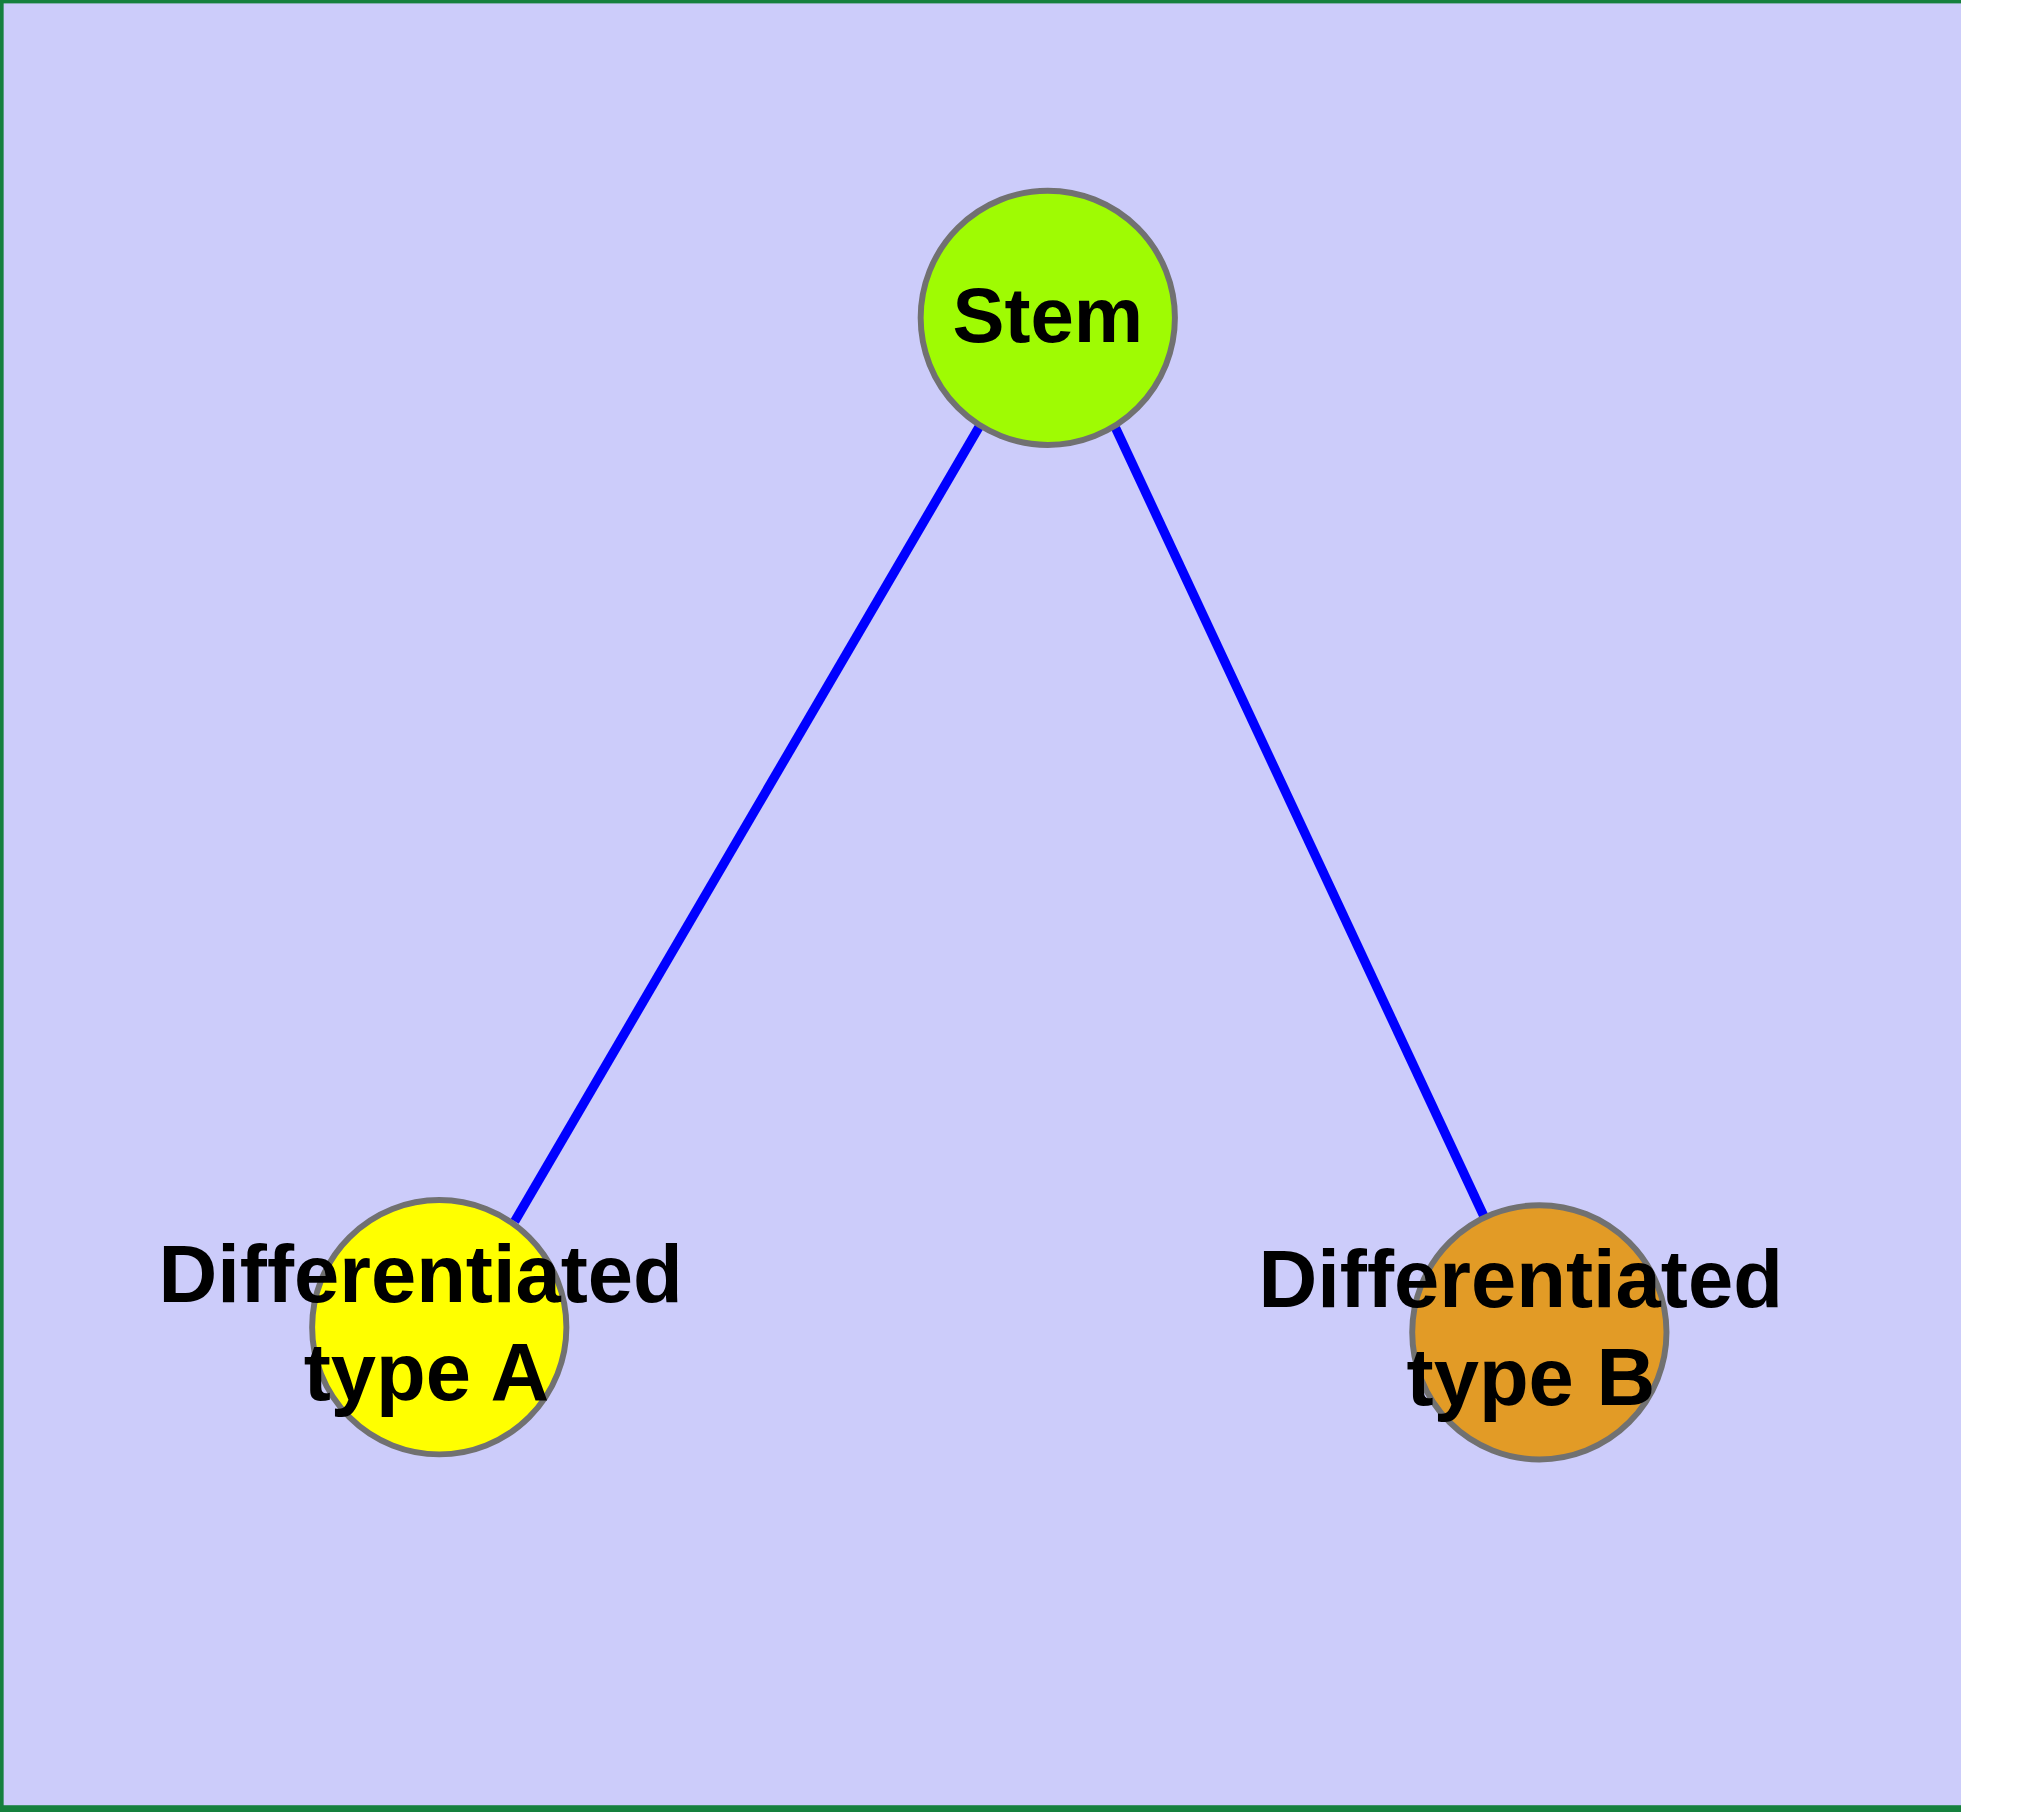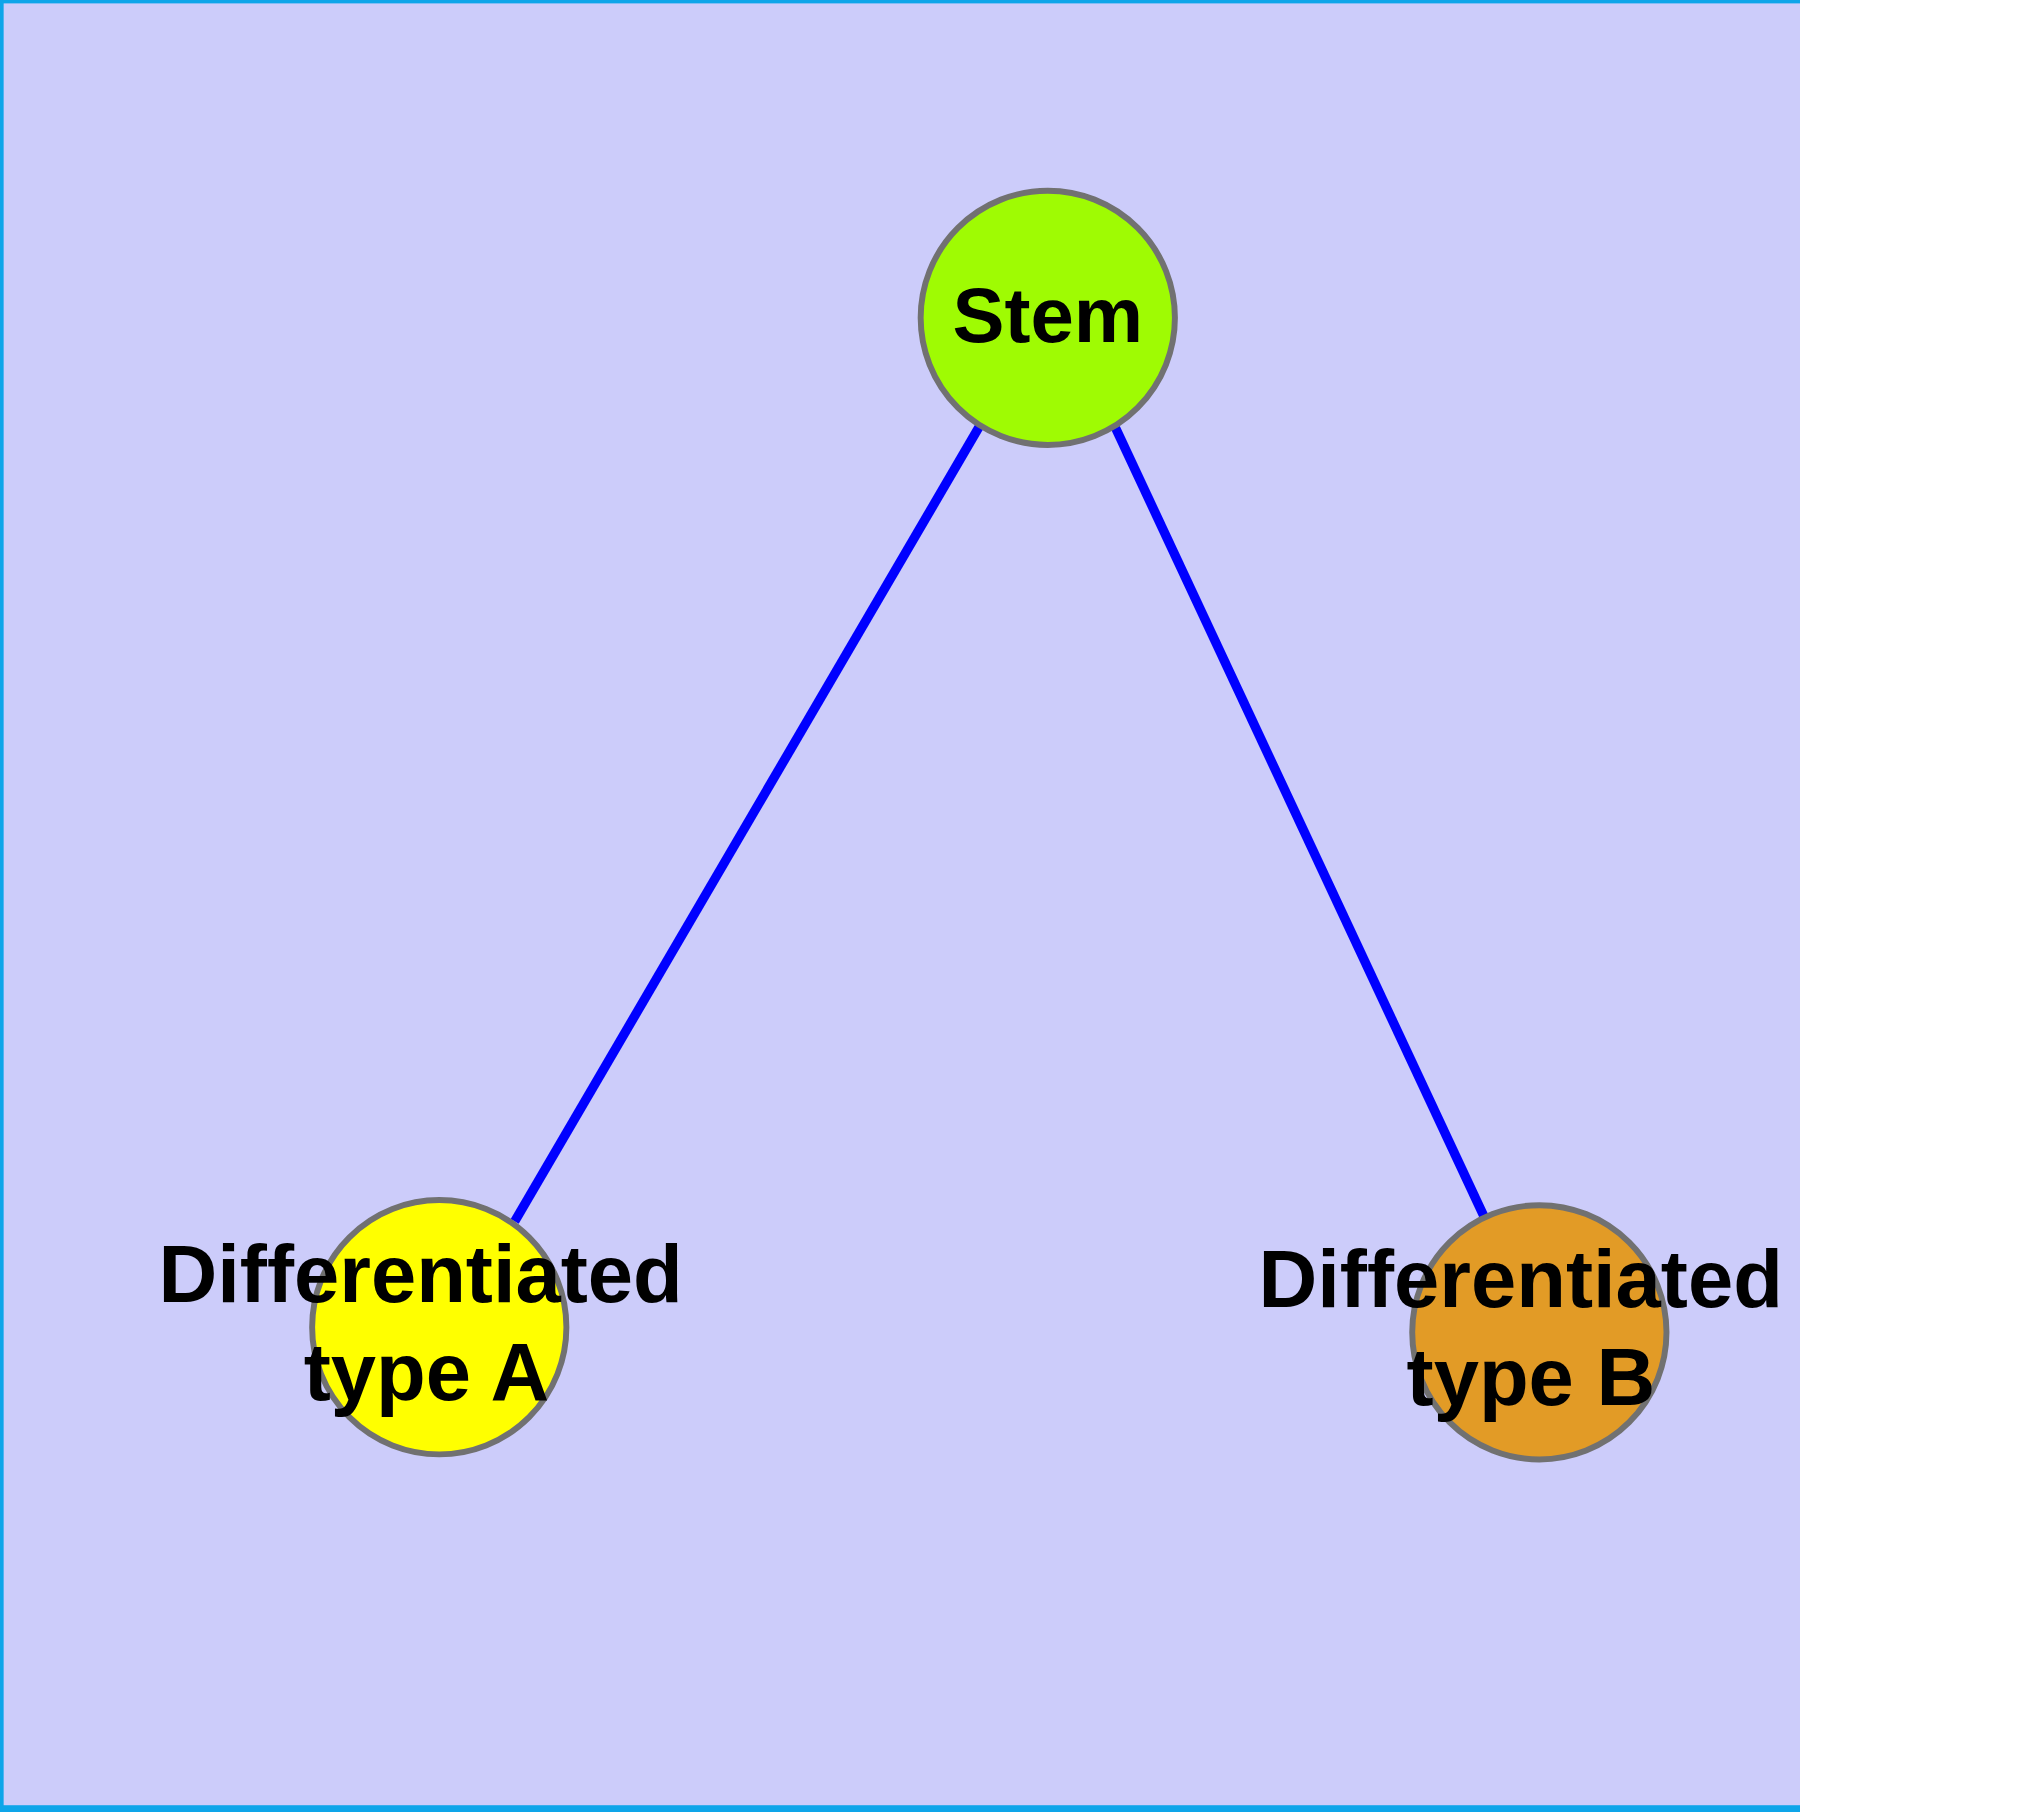--- a/index.html
+++ b/index.html
@@ -5,23 +5,23 @@
   html, body {
     margin: 0;
     padding: 0;
     background: #ffffff;
   }
   body {
     font-family: "Liberation Sans", sans-serif;
   }
   #canvas {
     position: relative;
-    width: 1800px;
+    width: 1961px;
     height: 1812px;
-    background: #0ea5e9;
+    background: #15803d;
     overflow: hidden;
   }
   #graph-svg {
     position: absolute;
     top: 0;
     left: 0;
     width: 2021px;
     height: 1812px;
     display: block;
   }

